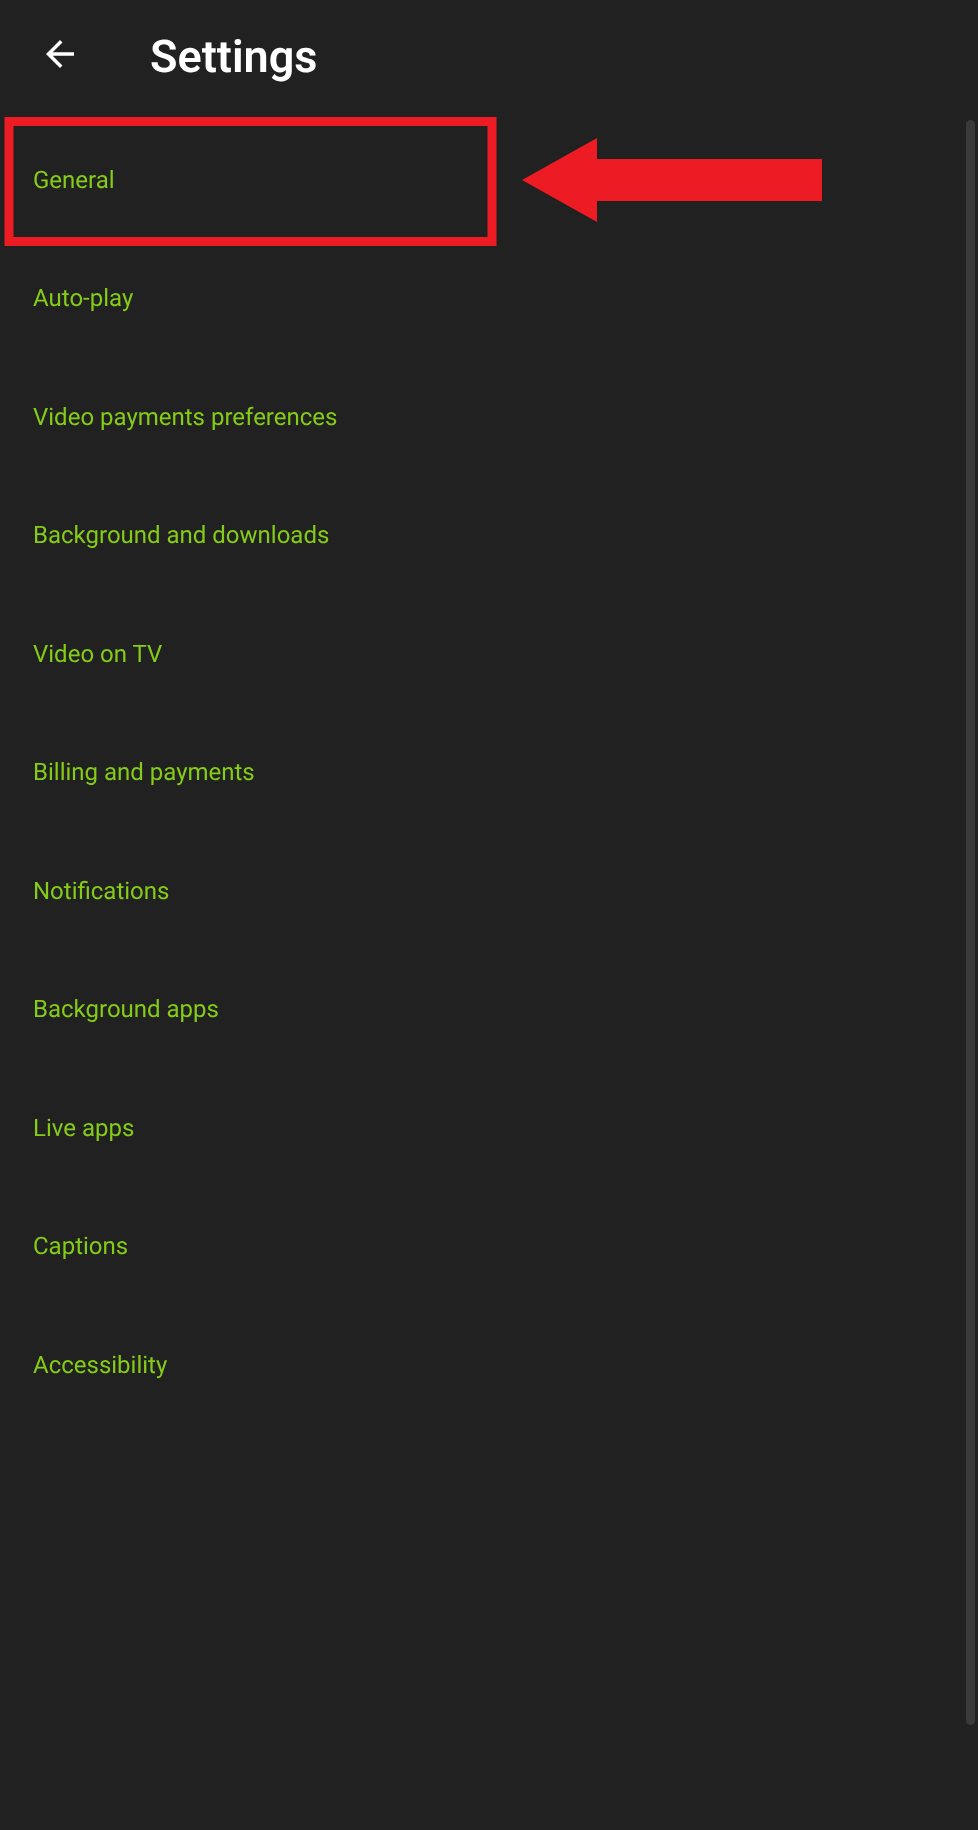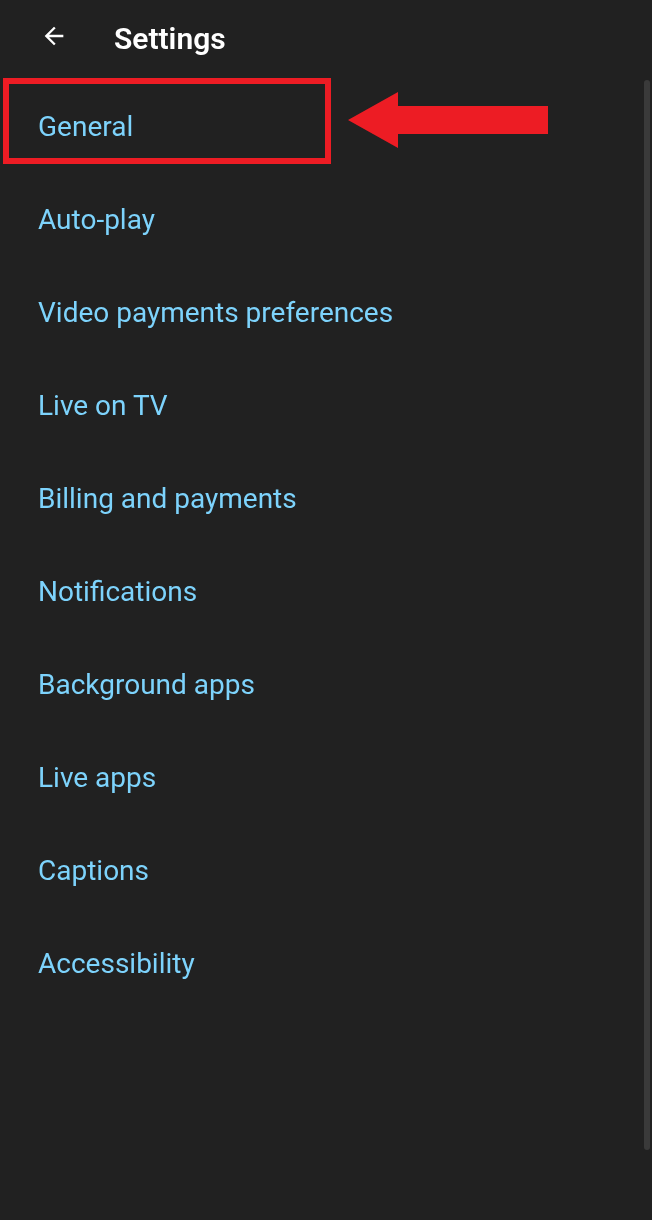--- a/index.html
+++ b/index.html
@@ -12,21 +12,21 @@
       height: 1220px;
       background: #212121;
       font-family: Roboto, Arial, sans-serif;
       color: #ffffff;
       overflow: hidden;
       position: relative;
     }
     .header {
       display: flex;
       align-items: center;
-      padding: 18px 34px;
+      padding: 18px 20px;
       height: 76px;
     }
     .back-btn {
       width: 40px;
       height: 40px;
       display: flex;
       align-items: center;
       justify-content: center;
       cursor: pointer;
     }
@@ -38,24 +38,23 @@
     .title {
       font-size: 30px;
       font-weight: 600;
       margin-left: 40px;
     }
     .list {
       margin-top: 4px;
     }
     .list-item {
       padding: 30px 22px;
-      font-size: 28px;
-      color: #7dd3fc;
+      font-size: 16px;
+      color: #84cc16;
       cursor: pointer;
-      margin-left: 16px;
     }
     .highlight-box {
       position: absolute;
       border: 6px solid #ed1c24;
       pointer-events: none;
       top: 78px;
       left: 3px;
       width: 328px;
       height: 86px;
     }
@@ -90,21 +89,22 @@
         </svg>
     </span>
   </div>
   <div class="title">Settings</div>
 </div>
 
 <div class="list">
   <div class="list-item">General</div>
   <div class="list-item">Auto-play</div>
   <div class="list-item">Video payments preferences</div>
-  <div class="list-item">Live on TV</div>
+  <div class="list-item">Background and downloads</div>
+  <div class="list-item">Video on TV</div>
   <div class="list-item">Billing and payments</div>
   <div class="list-item">Notifications</div>
   <div class="list-item">Background apps</div>
   <div class="list-item">Live apps</div>
   <div class="list-item">Captions</div>
   <div class="list-item">Accessibility</div>
 </div>
 
 <div class="scrollbar"></div>
 

